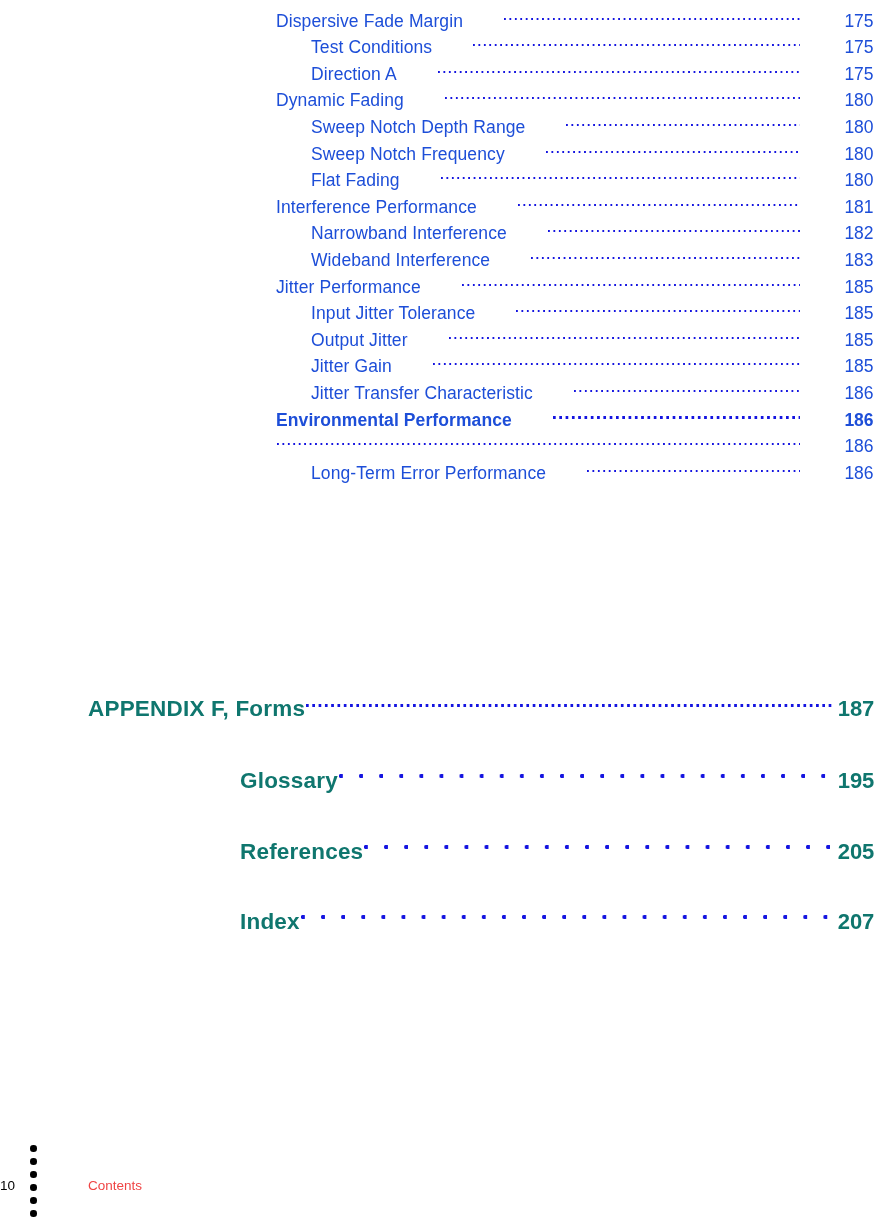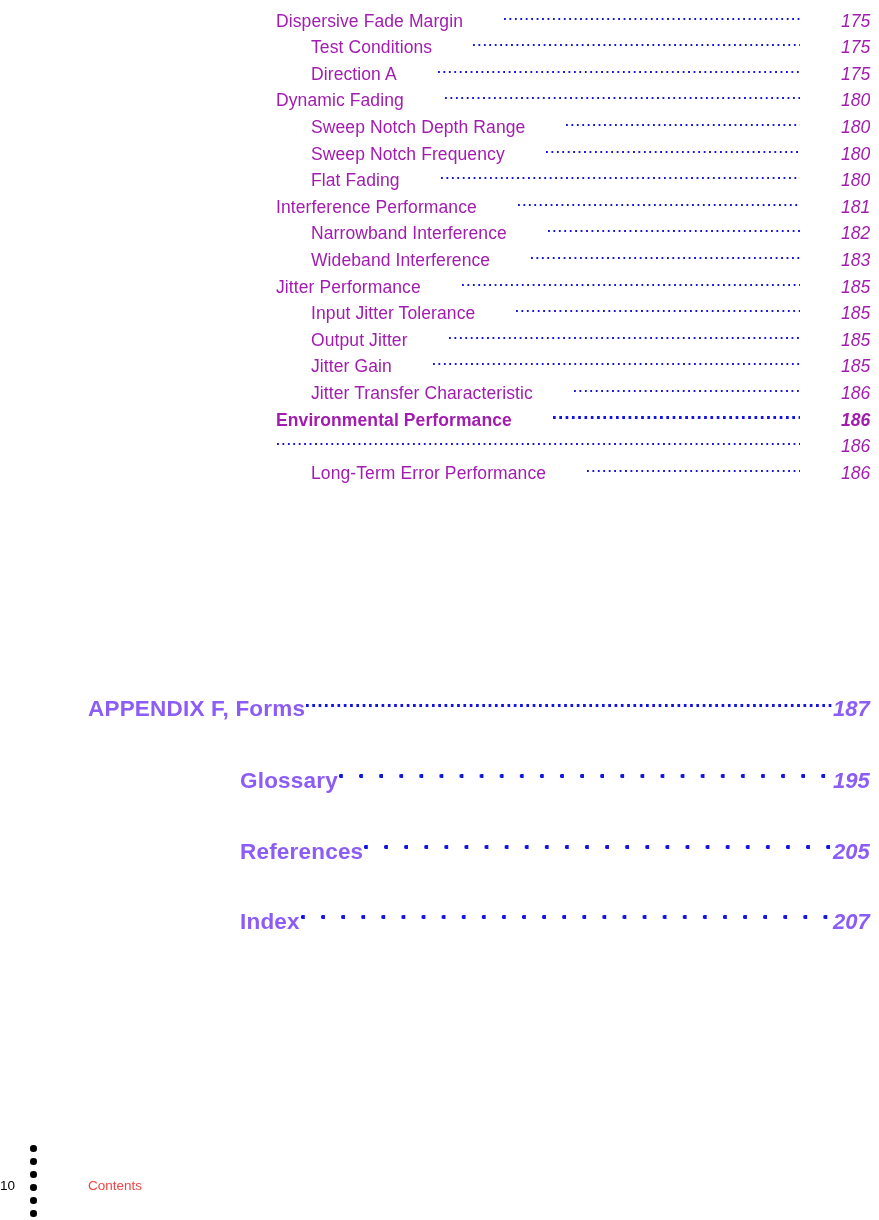--- a/index.html
+++ b/index.html
@@ -22,21 +22,21 @@
     left: 0;
     top: 0;
     width: 879px;
   }
 
   .toc-row {
     position: relative;
     height: 26.6px;
     display: flex;
     align-items: baseline;
-    color: #a21caf;
+    color: #1d4ed8;
     white-space: nowrap;
     gap: 40px;
   }
 
   .toc-title {
     flex: 0 0 auto;
     font-size: 17.5px;
     line-height: 26.6px;
     letter-spacing: 0.1px;
   }
@@ -46,23 +46,22 @@
     overflow: hidden;
     margin: 0 1px;
     position: relative;
     height: 26.6px;
   }
 
   .toc-pageno {
     flex: 0 0 auto;
     font-size: 17.5px;
     line-height: 26.6px;
-    text-align: left;
+    text-align: center;
     width: 36px;
-    font-style: italic;
   }
 
   
   .leader-fine::after {
     content: "";
     position: absolute;
     left: 0;
     right: 0;
     bottom: 7px;
     height: 2px;
@@ -104,21 +103,21 @@
   .bold-entry .toc-title,
   .bold-entry .toc-pageno {
     font-weight: bold;
   }
 
   
   .major-row {
     position: absolute;
     display: flex;
     align-items: baseline;
-    color: #8b5cf6;
+    color: #0f766e;
     white-space: nowrap;
     font-weight: bold;
   }
   .major-row .toc-title {
     font-size: 22.5px;
     line-height: 34px;
     letter-spacing: 0.2px;
   }
   .major-row .toc-leader { height: 34px; }
   .major-row .toc-pageno {

